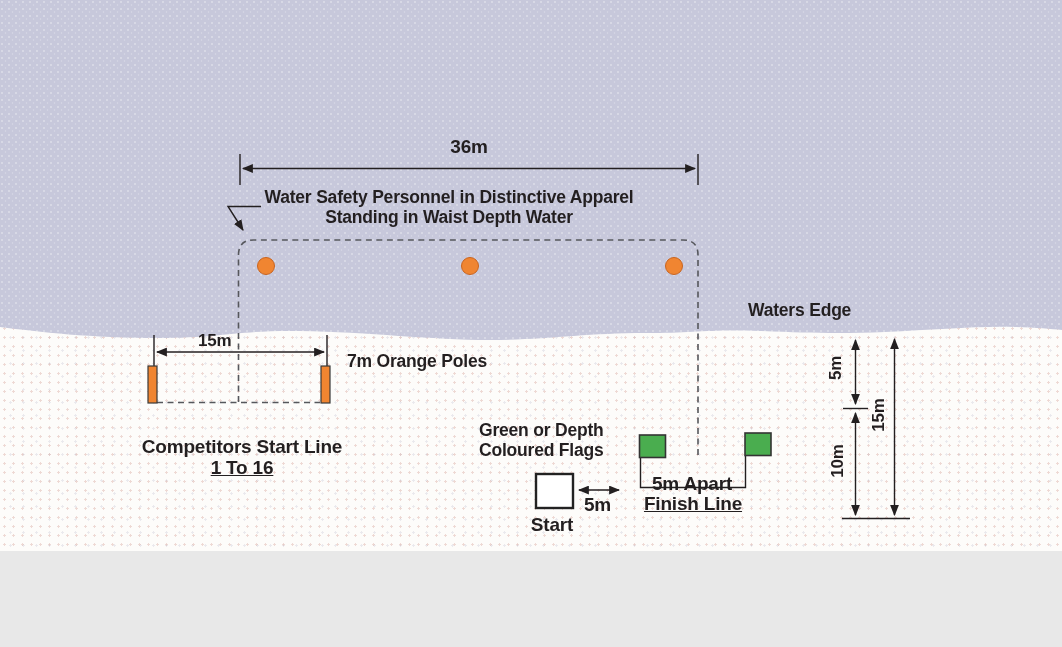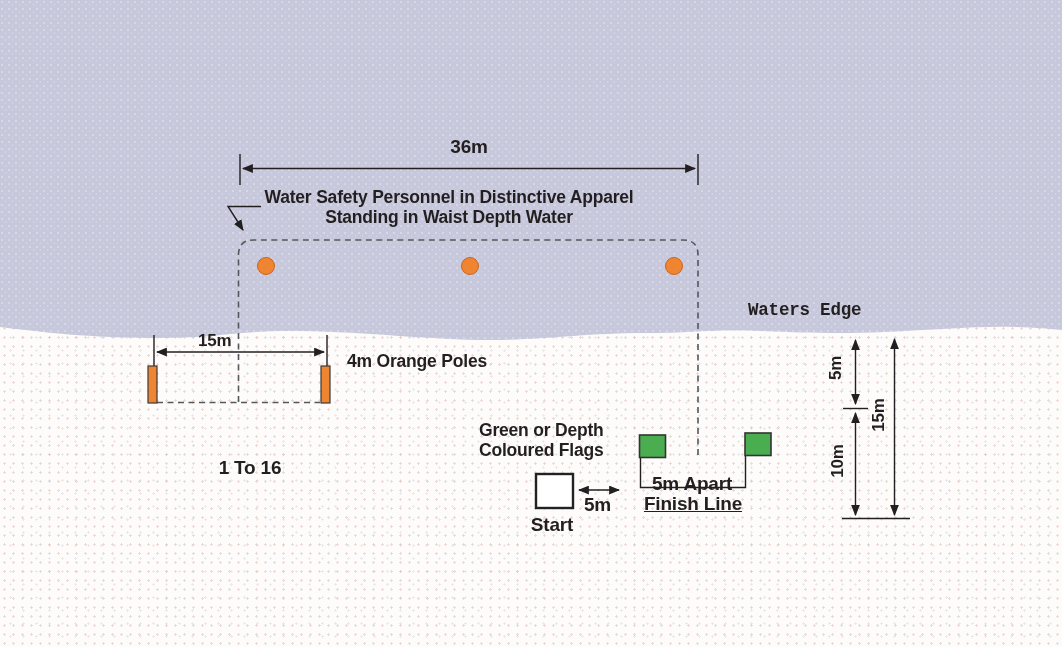--- a/index.html
+++ b/index.html
@@ -5,21 +5,21 @@
   :root{
     --water:#c7c8db;
     --sand:#fdfcfa;
     --orange:#f08531;
     --green:#4aad4f;
     --line:#231f20;
   }
   html,body{margin:0;padding:0;background:#e8e8e8;}
   .canvas{
     position:relative;
-    width:1062px;height:647px;
+    width:1062px;height:551px;
     margin:0 auto;
     overflow:hidden;
     background-color:var(--sand);
     background-image:
       radial-gradient(rgba(213,162,152,.38) 1px, transparent 1.1px),
       radial-gradient(rgba(186,186,208,.28) 1px, transparent 1.1px);
     background-size:9px 9px,13px 13px;
     background-position:0 0,4px 6px;
     font-family:"Liberation Sans", sans-serif;
     color:var(--line);
@@ -106,26 +106,27 @@
     <line class="stroke" x1="855.5" y1="413" x2="855.5" y2="515" marker-start="url(#ah)" marker-end="url(#ah)"></line>
     <line class="stroke" x1="894.5" y1="339" x2="894.5" y2="515" marker-start="url(#ah)" marker-end="url(#ah)"></line>
     <line class="stroke" x1="842" y1="518.5" x2="910" y2="518.5"></line>
   </svg>
 
   <div class="lbl big center" style="left:469px;top:136px;">36m</div>
 
   <div class="lbl center" style="left:449px;top:188px;">Water Safety Personnel in Distinctive Apparel</div>
   <div class="lbl center" style="left:449px;top:208px;">Standing in Waist Depth Water</div>
 
-  <div class="lbl" style="left:748px;top:301px;font-family:Liberation Mono, monospace;">Waters Edge</div>
+  <div class="lbl" style="left:748px;top:301px;">Waters Edge</div>
 
   <div class="lbl" style="left:198px;top:331px;font-size:17px;">15m</div>
-  <div class="lbl" style="left:347px;top:352px;">4m Orange Poles</div>
+  <div class="lbl" style="left:347px;top:352px;">7m Orange Poles</div>
 
-  <div class="lbl big center" style="left:250px;top:457px;">1 To 16</div>
+  <div class="lbl big center" style="left:242px;top:436px;">Competitors Start Line</div>
+  <div class="lbl big center" style="left:242px;top:457px;text-decoration:underline;">1 To 16</div>
 
   <div class="lbl" style="left:479px;top:421px;">Green or Depth</div>
   <div class="lbl" style="left:479px;top:441px;">Coloured Flags</div>
 
   <div class="lbl big center" style="left:552px;top:514px;">Start</div>
   <div class="lbl big" style="left:584px;top:494px;">5m</div>
 
   <div class="lbl big center" style="left:692px;top:461px;margin-top:12px;">5m Apart</div>
   <div class="lbl big center" style="left:693px;top:493px;text-decoration:underline;">Finish Line</div>
 

